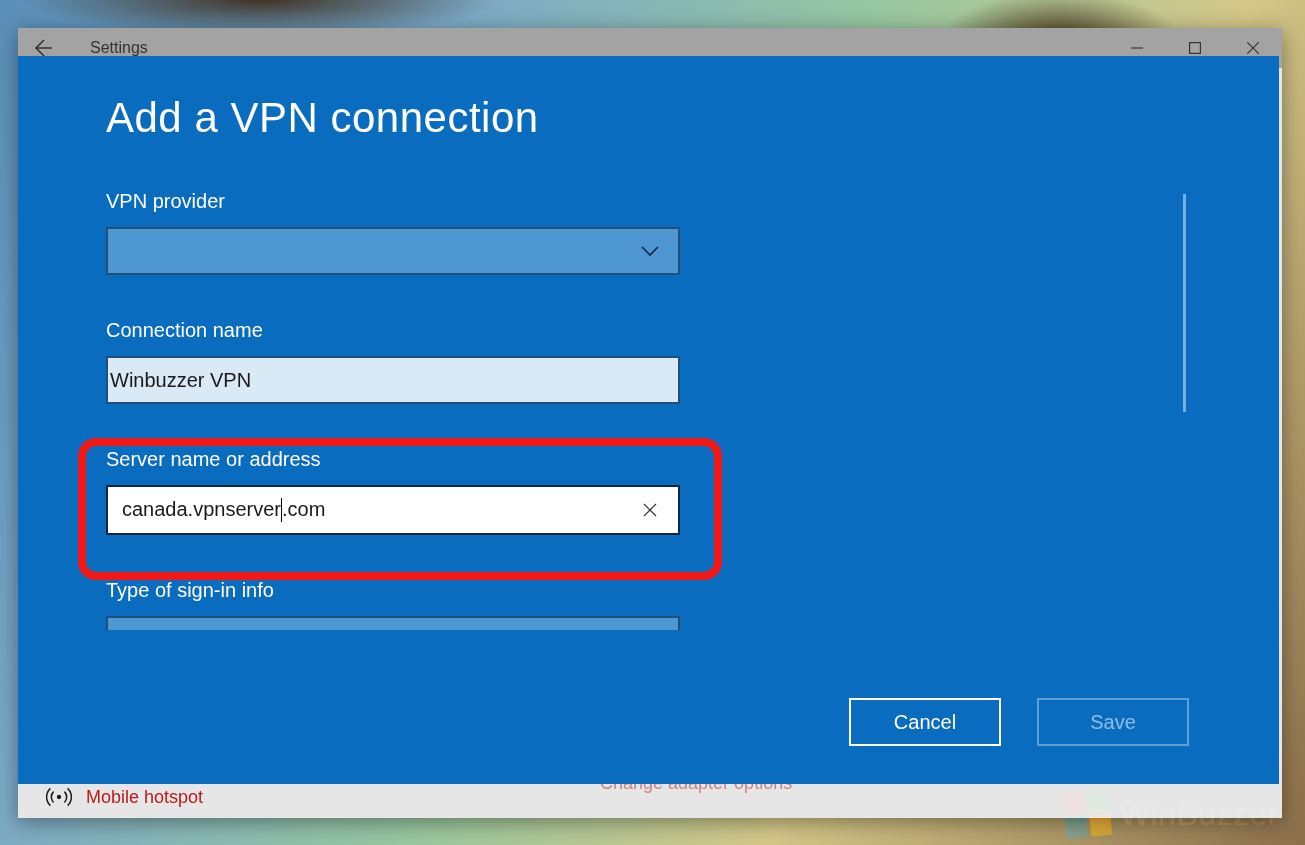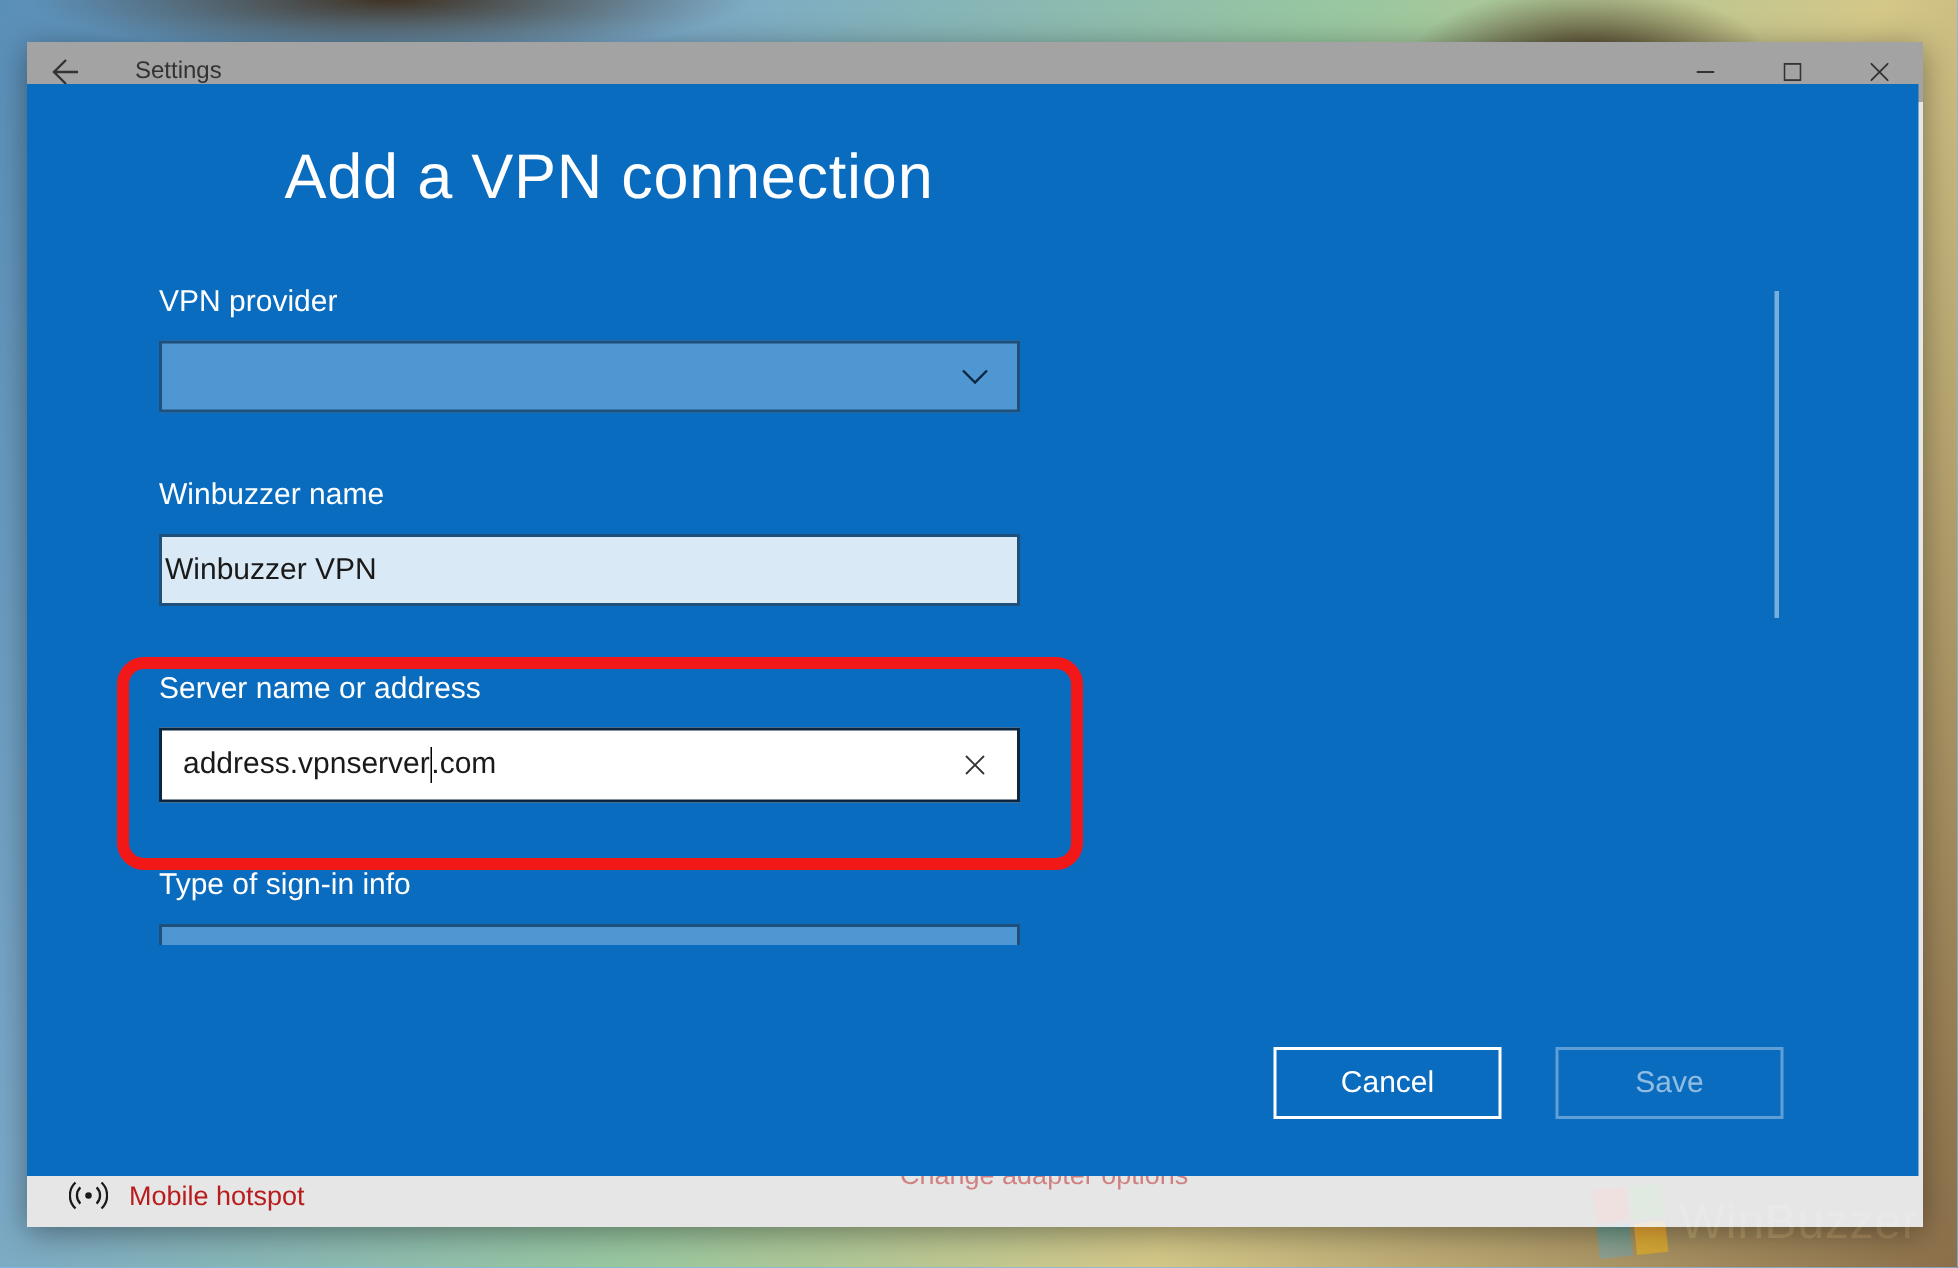--- a/index.html
+++ b/index.html
@@ -83,21 +83,20 @@
   .modal-content {
     position: absolute;
     left: 88px; top: 38px;
     width: 600px;
   }
   .modal h1 {
     font-weight: 300;
     font-size: 42px;
     letter-spacing: 0.5px;
     margin-bottom: 48px;
-    text-align: center;
   }
   .field-label {
     font-size: 20px;
     font-weight: 400;
     margin-bottom: 14px;
   }
   .field-gap { height: 44px; }
   
   
   .dropdown {
@@ -265,31 +264,31 @@
         <span></span>
         <span class="chevron">
           <svg width="20" height="12" viewBox="0 0 20 12">
               <path d="M2 2 L10 10 L18 2" stroke="#0b2640" stroke-width="1.6" fill="none"></path>
             </svg>
         </span>
       </div>
 
       <div class="field-gap"></div>
 
-      <div class="field-label">Winbuzzer name</div>
+      <div class="field-label">Connection name</div>
       <div class="textbox-filled">
         <span>Winbuzzer VPN</span>
       </div>
 
       <div class="field-gap"></div>
 
       <div class="field-label">Server name or address</div>
       <div class="textbox-active">
         <span>
-          <span>address.vpnserver</span><span class="caret"></span><span>.com</span>
+          <span>canada.vpnserver</span><span class="caret"></span><span>.com</span>
         </span>
         <span style="flex:1"></span>
         <span class="clear">
           <svg width="14" height="14" viewBox="0 0 14 14">
               <path d="M1 1 L13 13 M13 1 L1 13" stroke="#333" stroke-width="1.2"></path>
             </svg>
         </span>
       </div>
 
       <div class="field-gap"></div>

